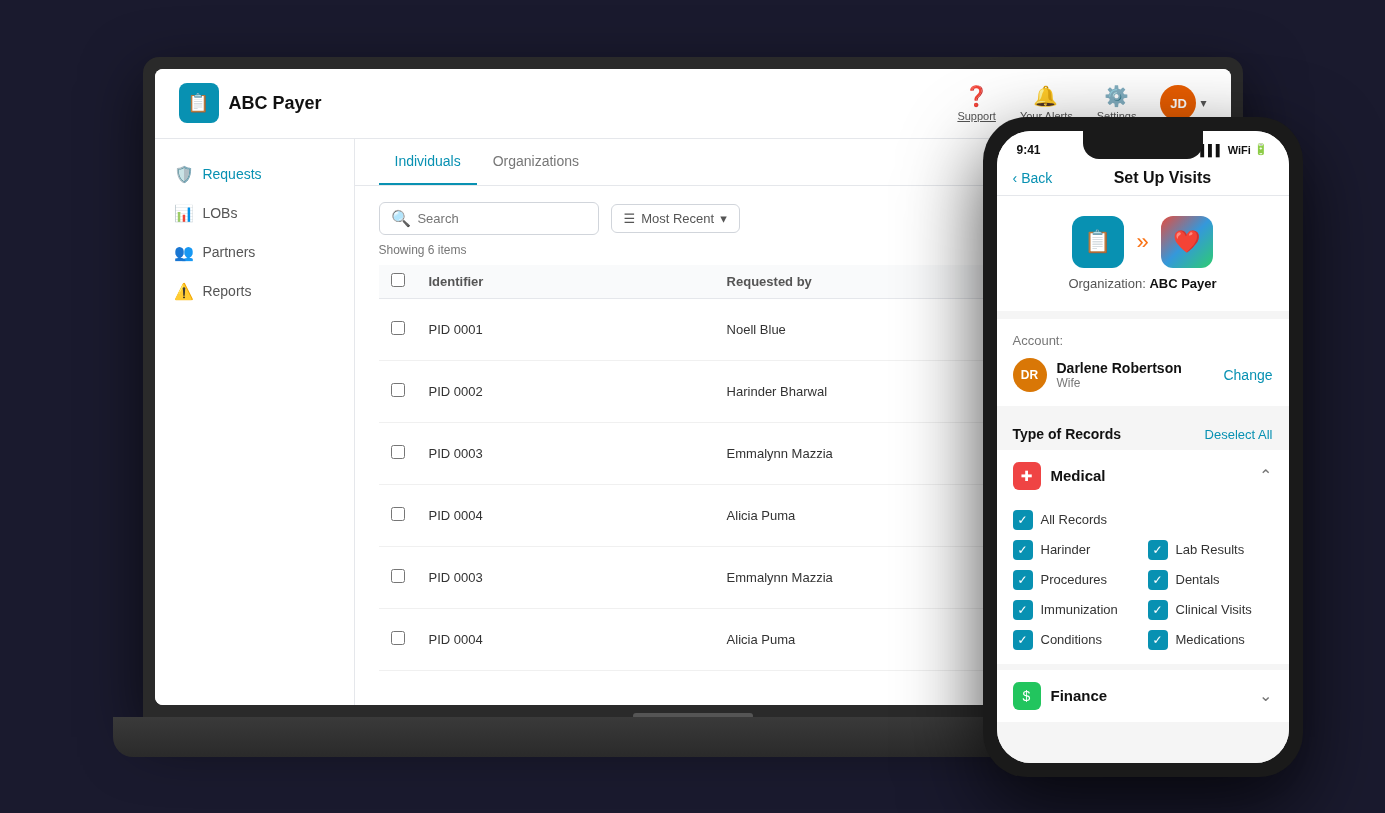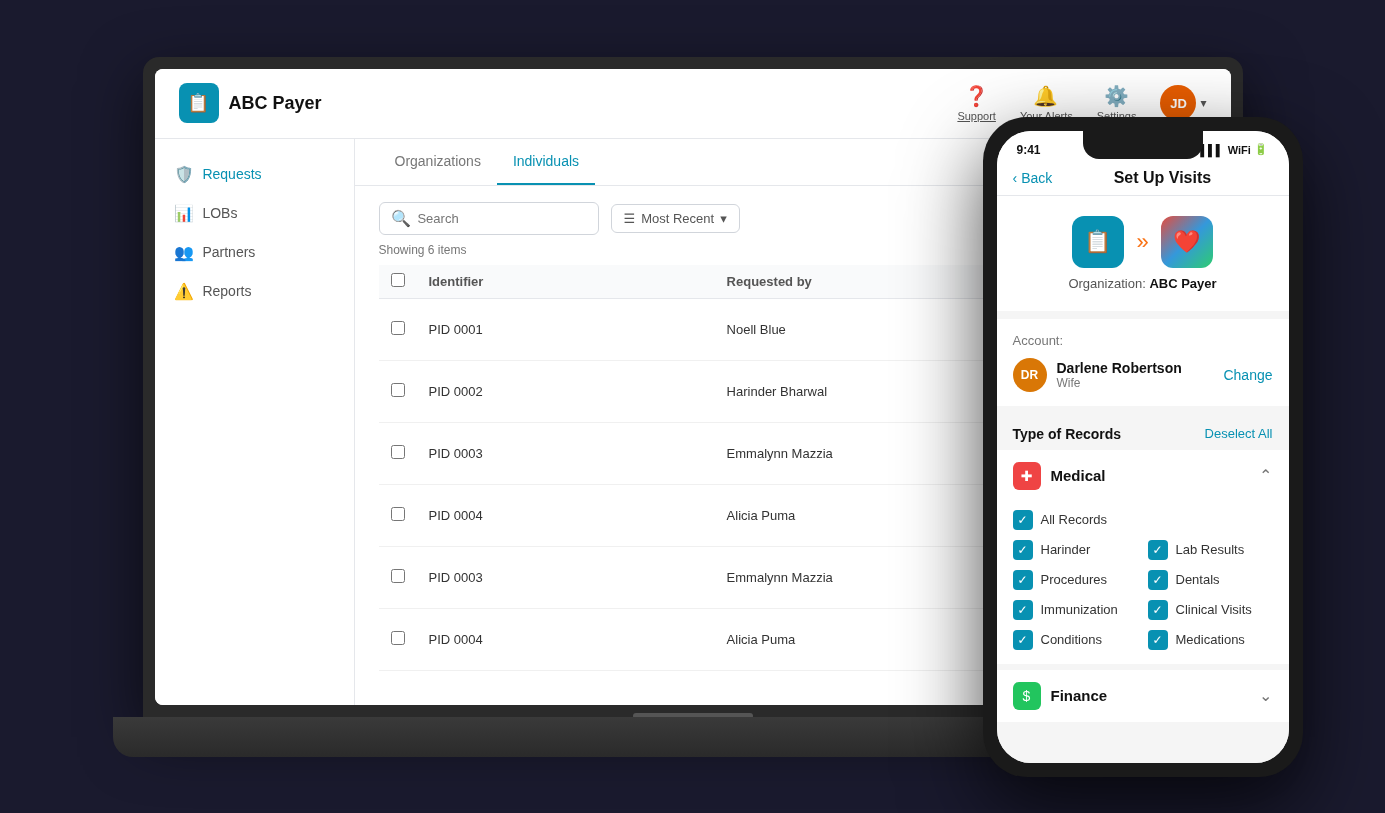--- a/index.html
+++ b/index.html
@@ -407,21 +407,21 @@
     .account-role { font-size: 12px; color: #777; }
     .change-btn {
       color: #0891b2;
       font-size: 14px;
       font-weight: 500;
       cursor: pointer;
     }
     .records-header {
       display: flex;
       justify-content: space-between;
-      align-items: flex-start;
+      align-items: flex-end;
       padding: 12px 16px 8px;
       background: #f5f5f5;
       gap: 15px;
     }
     .records-title { font-size: 14px; font-weight: 600; color: #111; }
     .deselect-btn { color: #0891b2; font-size: 13px; cursor: pointer; }
     .record-category {
       background: #fff;
       margin-bottom: 6px;
     }
@@ -526,22 +526,22 @@
           </div>
           <div class="sidebar-item">
             <span class="si-icon">⚠️</span>
             <span>Reports</span>
           </div>
         </div>
 
         <div class="content-area">
 
           <div class="tabs-bar">
+            <div class="tab active">Individuals</div>
             <div class="tab">Organizations</div>
-            <div class="tab active">Individuals</div>
           </div>
 
           <div class="table-area">
             <div class="table-controls">
               <div class="search-box">
                 <span>🔍</span>
                 <input type="text" placeholder="Search" style="">
               </div>
               <button class="filter-btn">
                 <span>☰</span>

